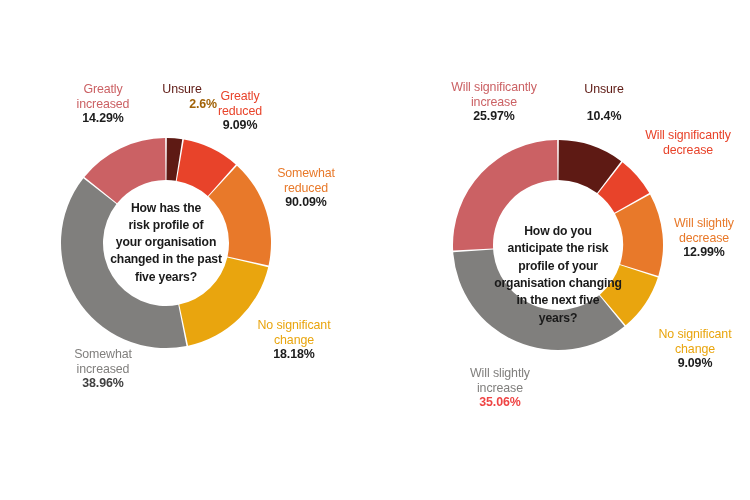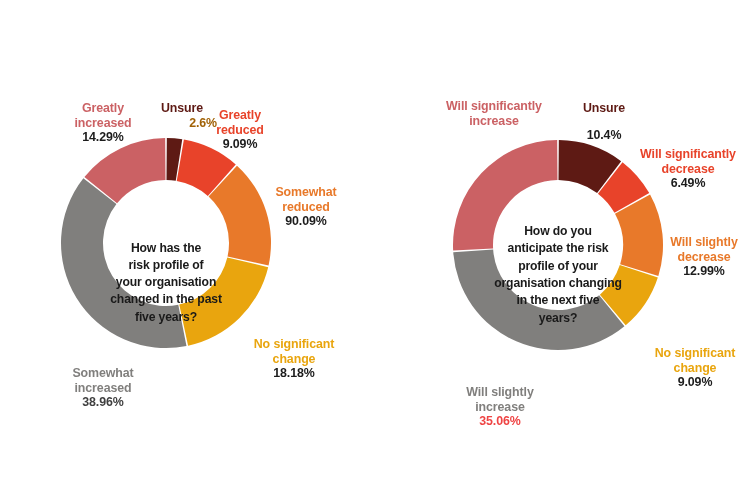--- a/index.html
+++ b/index.html
@@ -30,23 +30,22 @@
   .label-block {
     position: absolute;
     text-align: center;
     line-height: 1.18;
     font-size: 12.4px;
     font-weight: 700;
     white-space: pre-line;
   }
   .label-name {
     display: block;
-    font-weight: 700;
+    font-weight: 400;
     letter-spacing: -0.1px;
-    margin-top: 19px;
   }
   .label-value {
     display: block;
     color: #1c1c1c;
     font-weight: 700;
     letter-spacing: -0.1px;
   }
   .center-text {
     position: absolute;
     text-align: center;
@@ -85,36 +84,36 @@
       <div class="label-block" style="left: 202px; top: 89px; width: 76px;"><span class="label-name" style="color: rgb(232, 67, 42);">Greatly
 reduced</span><span class="label-value" style="color: rgb(28, 28, 28);">9.09%</span></div>
       <div class="label-block" style="left: 263px; top: 166px; width: 86px;"><span class="label-name" style="color: rgb(232, 121, 42);">Somewhat
 reduced</span><span class="label-value" style="color: rgb(28, 28, 28);">90.09%</span></div>
       <div class="label-block" style="left: 244px; top: 318px; width: 100px;"><span class="label-name" style="color: rgb(233, 165, 14);">No significant
 change</span><span class="label-value" style="color: rgb(28, 28, 28);">18.18%</span></div>
       <div class="label-block" style="left: 54px; top: 347px; width: 98px;"><span class="label-name" style="color: rgb(128, 127, 125);">Somewhat
 increased</span><span class="label-value" style="color: #404040; text-align: center;">38.96%</span></div>
       <div class="label-block" style="left: 58px; top: 82px; width: 90px;"><span class="label-name" style="color: rgb(203, 97, 100);">Greatly
 increased</span><span class="label-value" style="color: rgb(28, 28, 28);">14.29%</span></div>
-      <div class="center-text" style="width: 152px; left: 90px; top: 199.5px; margin-top: 40px;">How has the
+      <div class="center-text" style="width: 152px; left: 90px; top: 199.5px;">How has the
 risk profile of
 your organisation
 changed in the past
 five years?</div>
       <div class="label-block" style="left: 568px; top: 82px; width: 72px;"><span class="label-name" style="color: rgb(94, 26, 20);">Unsure</span><span class="label-value" style="color: rgb(28, 28, 28); margin-top: 12px;">10.4%</span></div>
       <div class="label-block" style="left: 630px; top: 128px; width: 116px;"><span class="label-name" style="color: rgb(232, 67, 42);">Will significantly
-decrease</span><span class="label-value" style="color: rgb(28, 28, 28);">6.49%</span></div>
+decrease</span></div>
       <div class="label-block" style="left: 658px; top: 216px; width: 92px;"><span class="label-name" style="color: rgb(232, 121, 42);">Will slightly
 decrease</span><span class="label-value" style="color: rgb(28, 28, 28);">12.99%</span></div>
       <div class="label-block" style="left: 645px; top: 327px; width: 100px;"><span class="label-name" style="color: rgb(233, 165, 14);">No significant
 change</span><span class="label-value" style="color: rgb(28, 28, 28);">9.09%</span></div>
       <div class="label-block" style="left: 452px; top: 366px; width: 96px;"><span class="label-name" style="color: rgb(128, 127, 125);">Will slightly
 increase</span><span class="label-value" style="color: #ef4444; text-align: center;">35.06%</span></div>
       <div class="label-block" style="left: 434px; top: 80px; width: 120px;"><span class="label-name" style="color: rgb(203, 97, 100);">Will significantly
-increase</span></div>
+increase</span><span class="label-value" style="color: rgb(28, 28, 28);">25.97%</span></div>
       <div class="center-text" style="width: 156px; left: 480px; top: 193px; margin-top: 30px;">How do you
 anticipate the risk
 profile of your
 organisation changing
 in the next five
 years?</div>
     </div>
 </div>
 
 </body></html>

